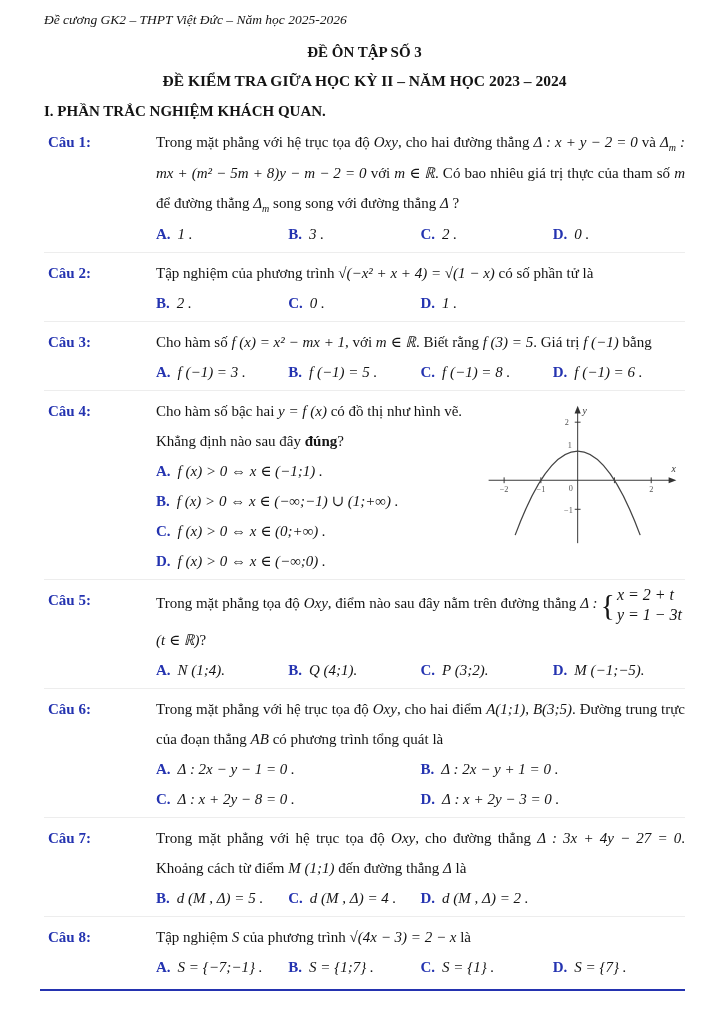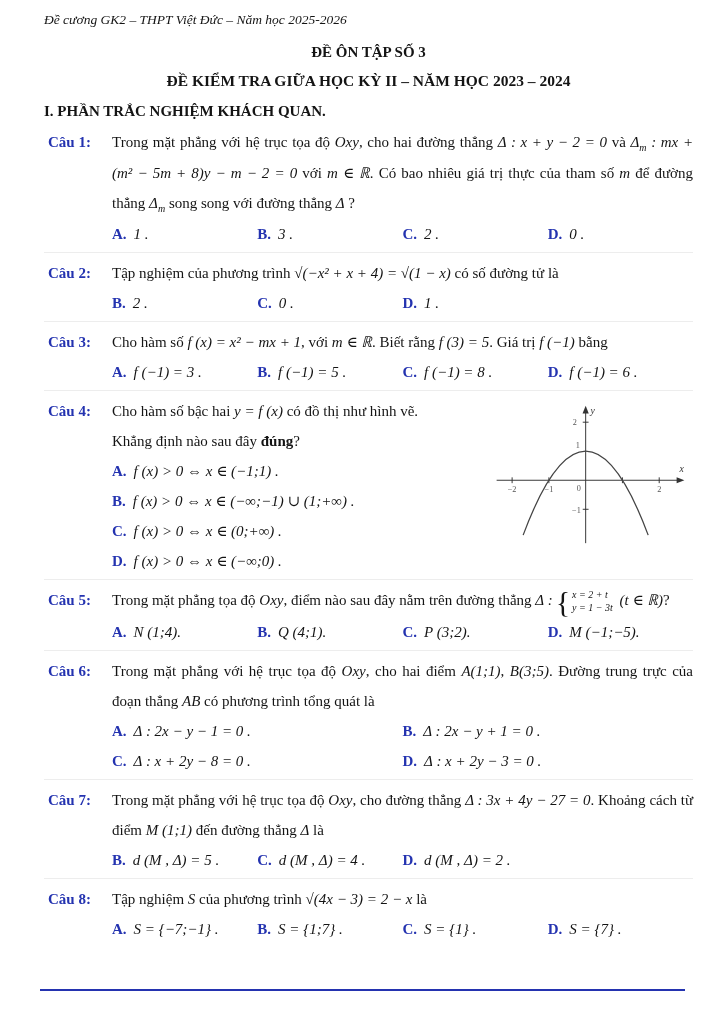--- a/index.html
+++ b/index.html
@@ -2,46 +2,46 @@
 <html style="--blue: #2433b0;"><head>
 <meta charset="utf-8">
 <style>
   * { margin:0; padding:0; box-sizing:border-box; }
   html,body { background:#ffffff; }
   body {
     width:725px; height:1024px; position:relative; overflow:hidden;
     font-family:"Liberation Serif","DejaVu Serif",serif;
     color:#141414;
   }
-  .page { padding:12px 32px 0 44px; position:relative; height:100%; }
+  .page { padding:12px 40px 0 44px; position:relative; height:100%; }
   .doc-header { font-style:italic; font-size:13.5px; margin-bottom:16px; }
   .title { text-align:center; font-weight:bold; font-size:15px; margin-bottom:11px;margin-top:7px; }
   .subtitle { text-align:center; font-weight:bold; font-size:15.5px; margin-bottom:13px; }
   .section-heading { font-weight:bold; font-size:15px; margin-bottom:2px; }
 
-  .question { display:flex; padding:5px 0 3px 4px; }
+  .question { display:flex; padding:5px 0 3px 4px;gap:44px; }
   .question + .question { border-top:1px solid #ededed; }
   .q-label { flex:0 0 64px; font-weight:bold; color:var(--blue); font-size:15px; line-height:2.0; }
   .q-body { flex:1; min-width:0; }
   .q-line { font-size:15px; line-height:2.0; text-align:justify; }
   .seg-i { font-style:italic; }
   .seg-b { font-weight:bold; }
   .seg-sub { font-style:italic; font-size:10px; vertical-align:sub; }
 
   .options { display:flex; flex-wrap:wrap; font-size:15px; line-height:2.0; }
   .options.row4 .option { flex:0 0 25%; }
   .options.grid2 .option { flex:0 0 50%; }
   .options.stack { display:block; }
   .options.stack .option { display:block; }
   .opt-key { color:var(--blue); font-weight:bold; margin-right:7px; }
   .opt-text { font-style:italic; }
 
   .system { display:inline-flex; align-items:center; vertical-align:middle; margin:0 3px; }
   .brace { font-size:30px; font-weight:400; line-height:1; margin-right:2px; }
-  .sys-rows { display:inline-flex; flex-direction:column; font-style:italic; font-size:10px; line-height:1.25; }
+  .sys-rows { display:inline-flex; flex-direction:column; font-style:italic; font-size:16px; line-height:1.25; }
 
   .figure { float:right; width:205px; height:150px; margin:2px 0 2px 12px; }
   .figure svg { width:100%; height:100%; }
   .axis-label { font-style:italic; font-size:10px; fill:#333; }
   .tick-label { font-size:8.5px; fill:#555; }
 
   .footer-rule {
     position:absolute; left:40px; right:40px; bottom:33px;
     border-top:2.5px solid var(--blue);
   }
@@ -65,21 +65,21 @@
             <span class="option"><span class="opt-key">A.</span><span class="opt-text">1 .</span></span>
             <span class="option"><span class="opt-key">B.</span><span class="opt-text">3 .</span></span>
             <span class="option"><span class="opt-key">C.</span><span class="opt-text">2 .</span></span>
             <span class="option"><span class="opt-key">D.</span><span class="opt-text">0 .</span></span>
           </div>
         </div>
       </div>
       <div class="question">
         <div class="q-label">Câu 2:</div>
         <div class="q-body">
-          <div class="q-line"><span class="seg-n">Tập nghiệm của phương trình </span><span class="seg-i">√(−x² + x + 4) = √(1 − x)</span><span class="seg-n"> có số đường tử là</span></div>
+          <div class="q-line"><span class="seg-n">Tập nghiệm của phương trình </span><span class="seg-i">√(−x² + x + 4) = √(1 − x)</span><span class="seg-n"> có số phần tử là</span></div>
           <div class="options row4">
             <span class="option"><span class="opt-key">B.</span><span class="opt-text">2 .</span></span>
             <span class="option"><span class="opt-key">C.</span><span class="opt-text">0 .</span></span>
             <span class="option"><span class="opt-key">D.</span><span class="opt-text">1 .</span></span>
           </div>
         </div>
       </div>
       <div class="question">
         <div class="q-label">Câu 3:</div>
         <div class="q-body">

